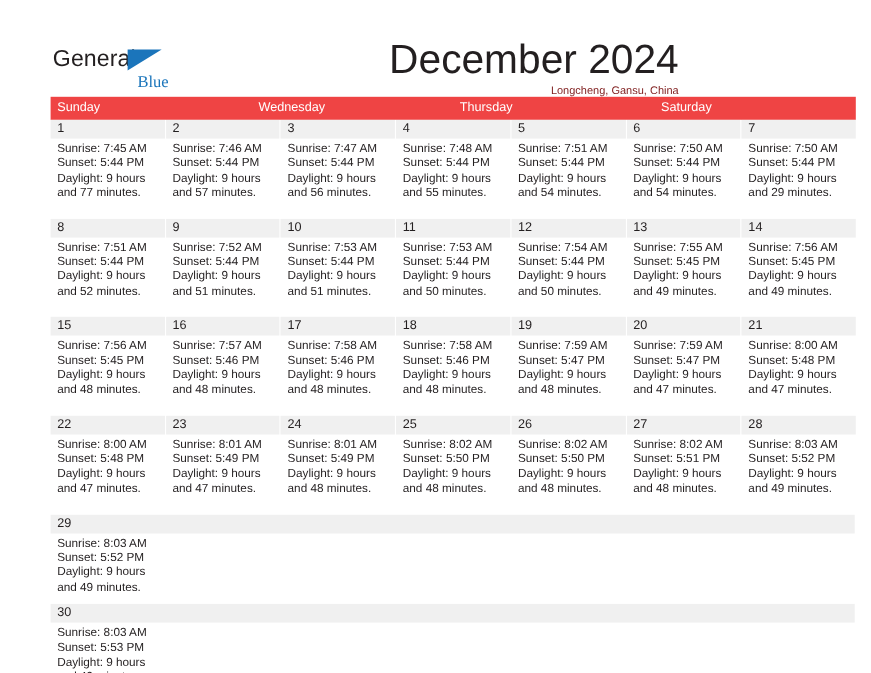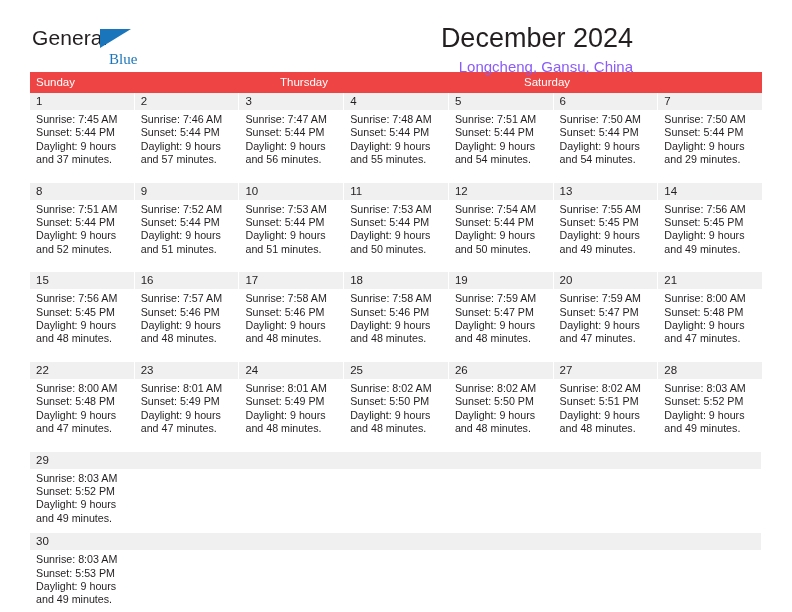--- a/index.html
+++ b/index.html
@@ -14,21 +14,21 @@
     height: 612px;
     font-family: "Liberation Sans", sans-serif;
     color: #231f20;
     overflow: hidden;
   }
 
   .page {
     position: relative;
     width: 663px;
     height: 612px;
-    padding: 0;
+    padding: 16px;
   }
 
   
   .header {
     position: relative;
     height: 72px;
     margin: 0 30px 0 30px;
     padding-top: 26px;
   }
   .brand {
@@ -72,31 +72,31 @@
     margin-left: 15px;
   }
 
   .title-block {
     position: absolute;
     right: 0;
     top: 22px;
     text-align: right;
   }
   .cal-title {
-    font-size: 27px;
+    font-size: 37px;
     line-height: 32px;
     color: #231f20;
     font-weight: normal;
     margin: 0;
     white-space: nowrap;
   }
   .cal-subtitle {
-    font-size: 15px;
+    font-size: 10px;
     line-height: 18px;
-    color: #8b5cf6;
+    color: #7f1d1d;
     margin: 4px 0 0 0;
     white-space: nowrap;
   }
 
   
   .calendar {
     margin: 0 30px;
     width: 732px;
   }
   .dow-row {
@@ -176,32 +176,33 @@
     <div class="title-block">
       <h1 class="cal-title">December 2024</h1>
       <p class="cal-subtitle">Longcheng, Gansu, China</p>
     </div>
 
   </div>
 
   <div class="calendar">
     <div class="dow-row" id="dow-row">
         <div class="dow-cell">Sunday</div>
+        <div class="dow-cell">Wednesday</div>
         <div class="dow-cell">Thursday</div>
         <div class="dow-cell">Saturday</div>
       </div>
     <div id="weeks-container">
         <div class="week">
           <div class="day-cell">
             <div class="day-num">1</div>
             <div class="day-body">
               <div class="day-line">Sunrise: 7:45 AM</div>
               <div class="day-line">Sunset: 5:44 PM</div>
               <div class="day-line">Daylight: 9 hours</div>
-              <div class="day-line">and 37 minutes.</div>
+              <div class="day-line">and 77 minutes.</div>
             </div>
           </div>
           <div class="day-cell">
             <div class="day-num">2</div>
             <div class="day-body">
               <div class="day-line">Sunrise: 7:46 AM</div>
               <div class="day-line">Sunset: 5:44 PM</div>
               <div class="day-line">Daylight: 9 hours</div>
               <div class="day-line">and 57 minutes.</div>
             </div>

